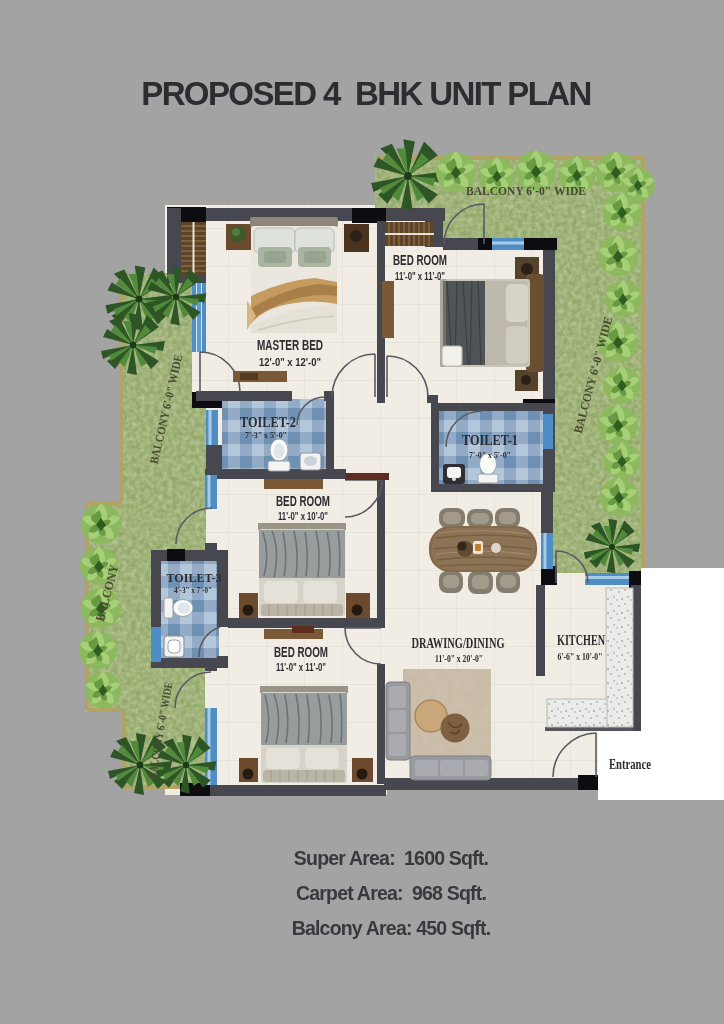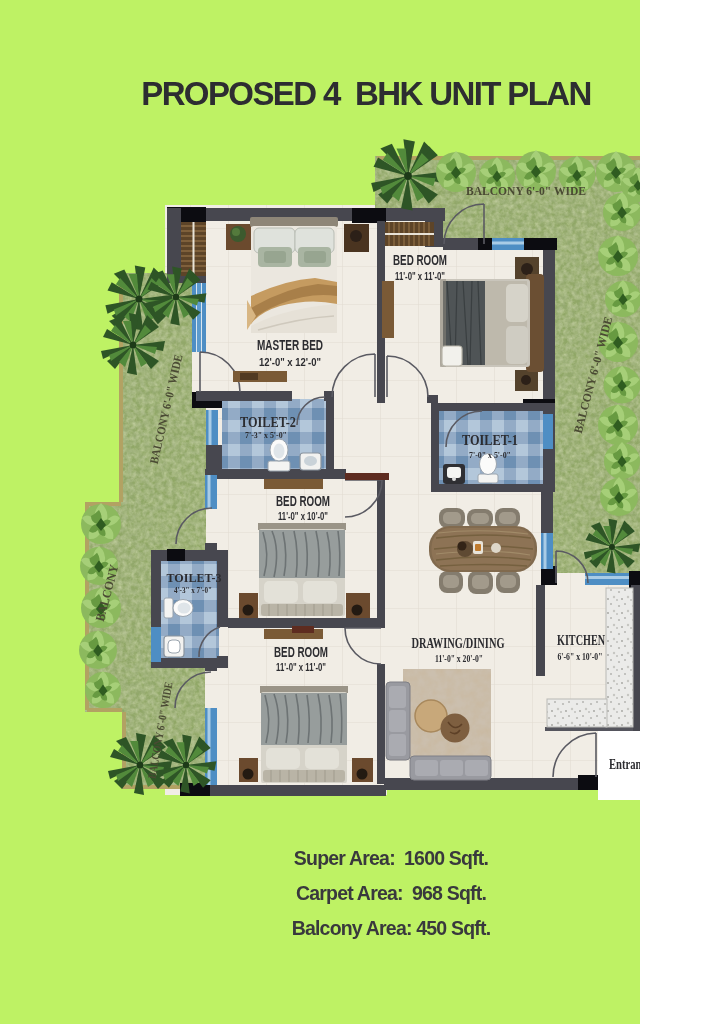--- a/index.html
+++ b/index.html
@@ -1,16 +1,16 @@
 <!DOCTYPE html>
 <html><head>
 <meta charset="utf-8">
 <style>
 html,body{margin:0;padding:0;background:#ffffff;}
-#page{position:relative;width:640px;height:1024px;background:#bef264;overflow:hidden;}
+#page{position:relative;width:724px;height:1024px;background:#a3a3a3;overflow:hidden;}
 svg{position:absolute;top:0;left:0;}
 .title{position:absolute;top:75px;left:4px;width:724px;text-align:center;
  font-family:"Liberation Sans",sans-serif;font-weight:bold;font-size:33px;
  color:#2d2d31;letter-spacing:-1.6px;}
 .stats{position:absolute;left:29px;width:724px;text-align:center;
  font-family:"Liberation Sans",sans-serif;font-weight:bold;font-size:19.5px;color:#39393d;letter-spacing:-0.8px;}
 </style>
 </head>
 <body>
 <div id="page">

